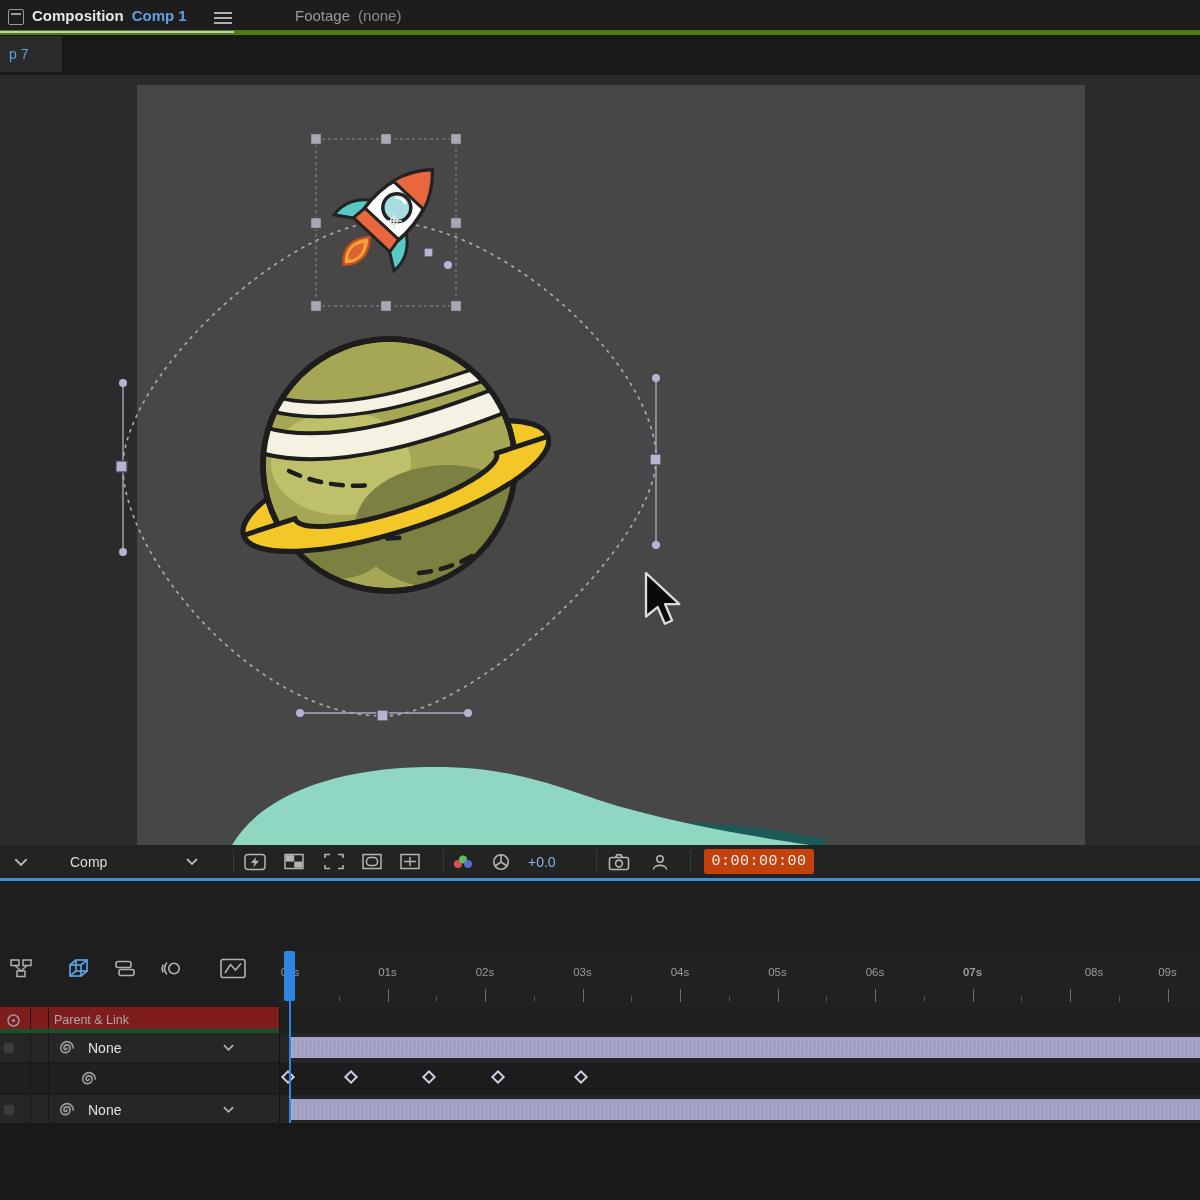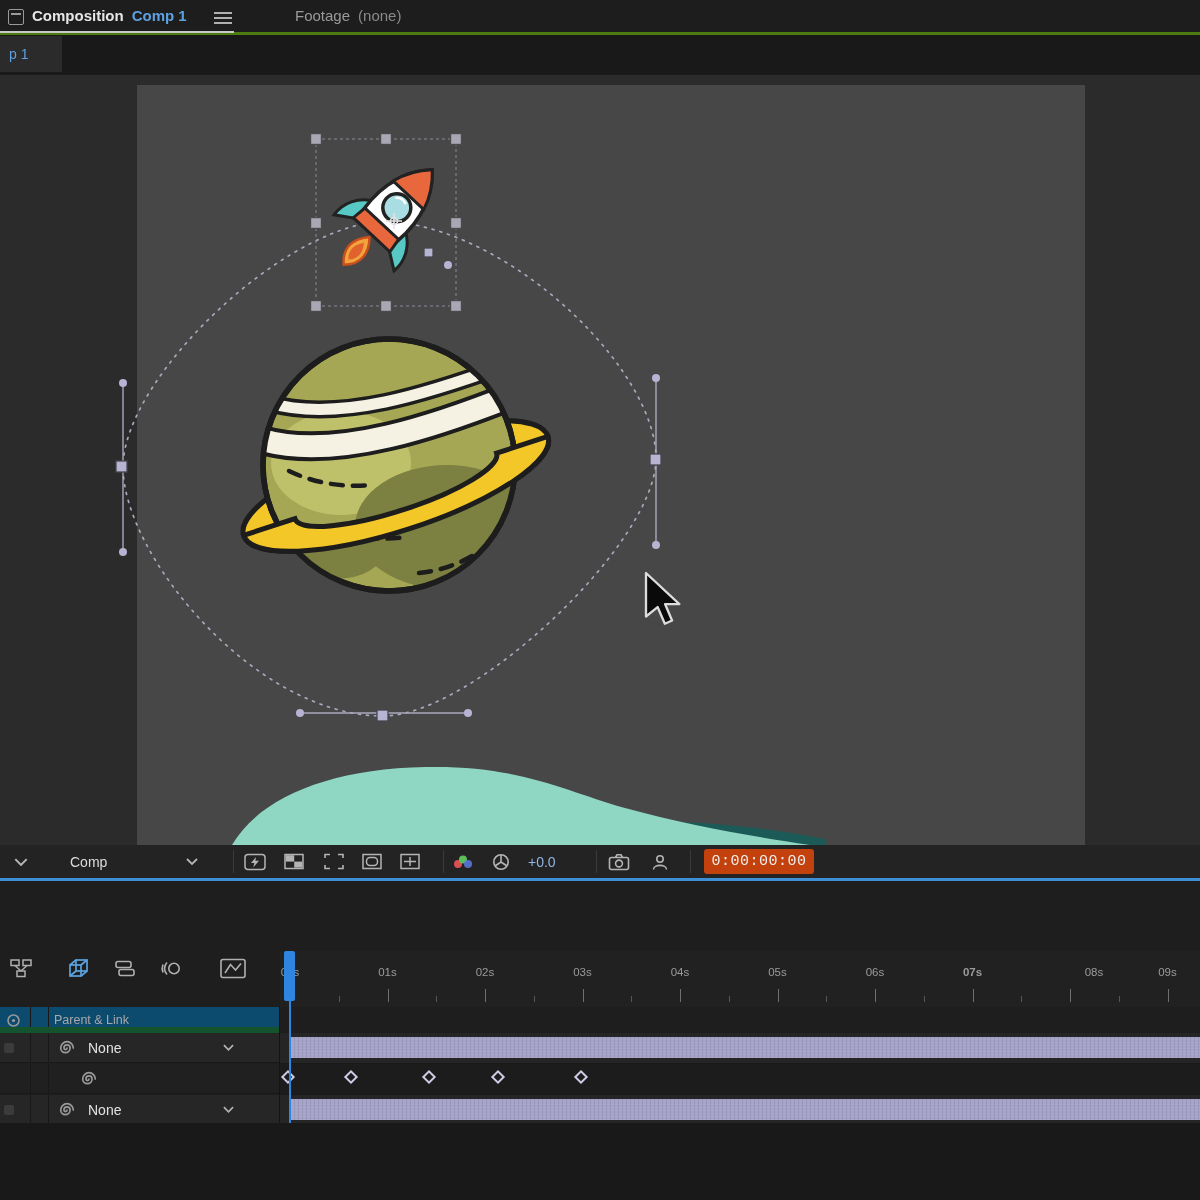--- a/index.html
+++ b/index.html
@@ -1,20 +1,20 @@
 <!DOCTYPE html>
 <html style="--accent-blue: #3f8fd6; --playhead-blue: #2f86e0; --tab-text-blue: #5ea0e0; --layer-bar-lavender: #a6a3c8; --hill-mint: #8fd6c3; --hill-dark-teal: #1c5a57; --ring-yellow: #f3c727; --planet-olive: #a6a754; --rocket-orange: #e8673c; --rocket-teal: #58c8c4;"><head>
 <meta charset="utf-8">
 <style>
   html,body{margin:0;padding:0;background:#141414;}
   *{box-sizing:border-box;font-family:"Liberation Sans",sans-serif;}
   #app{position:relative;width:1200px;height:1200px;overflow:hidden;background:#1e1e1e;}
 
   
-  #tabbar{position:absolute;left:0;top:0;width:1200px;height:35px;background:#1d1d1d;border-bottom:3px solid #4d7c0f;}
+  #tabbar{position:absolute;left:0;top:0;width:1200px;height:35px;background:#1d1d1d;border-bottom:5px solid #4d7c0f;}
   .panel-ico{position:absolute;left:8px;top:9px;width:16px;height:16px;border:1.5px solid #9a9a9a;border-radius:2px;}
   .panel-ico:before{content:"";position:absolute;left:2px;top:3px;right:2px;height:2px;background:#9a9a9a;}
   .tab-active-underline{position:absolute;left:0;top:31px;width:234px;height:2px;background:#c9c9c9;}
   .tab-comp{position:absolute;left:32px;top:7px;font-size:15px;font-weight:bold;color:#e6e6e6;}
   .tab-comp .compname{color:var(--tab-text-blue,#5ea0e0);margin-left:8px;font-weight:bold;}
   .menu-ico{position:absolute;left:214px;top:9px;width:18px;height:16px;}
   .menu-ico i{display:block;height:2px;background:#b0b0b0;margin:3px 0;}
   .tab-footage{position:absolute;left:295px;top:7px;font-size:15px;color:#9a9a9a;}
   .tab-footage .fval{color:#8a8a8a;margin-left:8px;}
 
@@ -39,21 +39,21 @@
   
   #timeline{position:absolute;left:0;top:881px;width:1200px;height:319px;background:#1e1e1e;}
   .tl-ico{position:absolute;top:72px;width:30px;height:30px;display:flex;align-items:center;justify-content:center;}
   
   #ruler{position:absolute;left:280px;top:70px;width:920px;height:56px;background:#212121;overflow:hidden;}
   .rlabel{position:absolute;top:15px;transform:translateX(-50%);font-size:11.5px;color:#9b9b9b;white-space:nowrap;}
   .rtick{position:absolute;top:38px;width:1px;height:13px;background:#6f6f6f;}
   .rtick.minor{top:45px;height:6px;background:#555;}
   
   #tl-left{position:absolute;left:0;top:126px;width:280px;height:116px;}
-  .hdr-row{position:absolute;left:0;top:0;width:280px;height:26px;background:#0c4a6e;border-bottom:6px solid #14532d;padding-left:35px;}
+  .hdr-row{position:absolute;left:0;top:0;width:280px;height:26px;background:#7f1d1d;border-bottom:4px solid #14532d;padding-left:35px;}
   .hdr-row .lbl{position:absolute;left:54px;top:6px;font-size:12.5px;color:#a8a8a8;}
   .lrow{position:absolute;left:0;width:280px;height:30px;background:#262626;border-bottom:1px solid #191919;}
   .lrow.prop{background:#202020;}
   .vline{position:absolute;top:0;bottom:0;width:1px;background:#181818;}
   .none-dd{position:absolute;left:88px;top:3px;width:152px;height:24px;display:flex;align-items:center;cursor:default;}
   .none-dd .txt{color:#e2e2e2;font-size:14px;margin-left:0;}
   .none-dd .chev{position:absolute;right:6px;top:8px;}
   .switch-sq{position:absolute;left:4px;top:10px;width:10px;height:10px;background:#3b3b3b;border-radius:2px;}
   
   #tracks{position:absolute;left:280px;top:126px;width:920px;height:116px;}
@@ -86,21 +86,21 @@
         <i></i>
         <i></i>
       </span>
     <div class="tab-active-underline"></div>
     <div class="tab-footage">
       <span>Footage</span><span class="fval">(none)</span>
     </div>
   </div>
 
   <div id="tabstrip">
-    <div class="comp-timeline-tab">p 1</div>
+    <div class="comp-timeline-tab">p 7</div>
   </div>
 
   <div id="viewer">
     <div id="canvas"></div>
     <svg id="art" width="1200" height="770" viewBox="0 0 1200 770">
       <defs>
         <clipPath id="sphereClip">
             <circle cx="0" cy="0" r="126"></circle>
           </clipPath>
       </defs>

